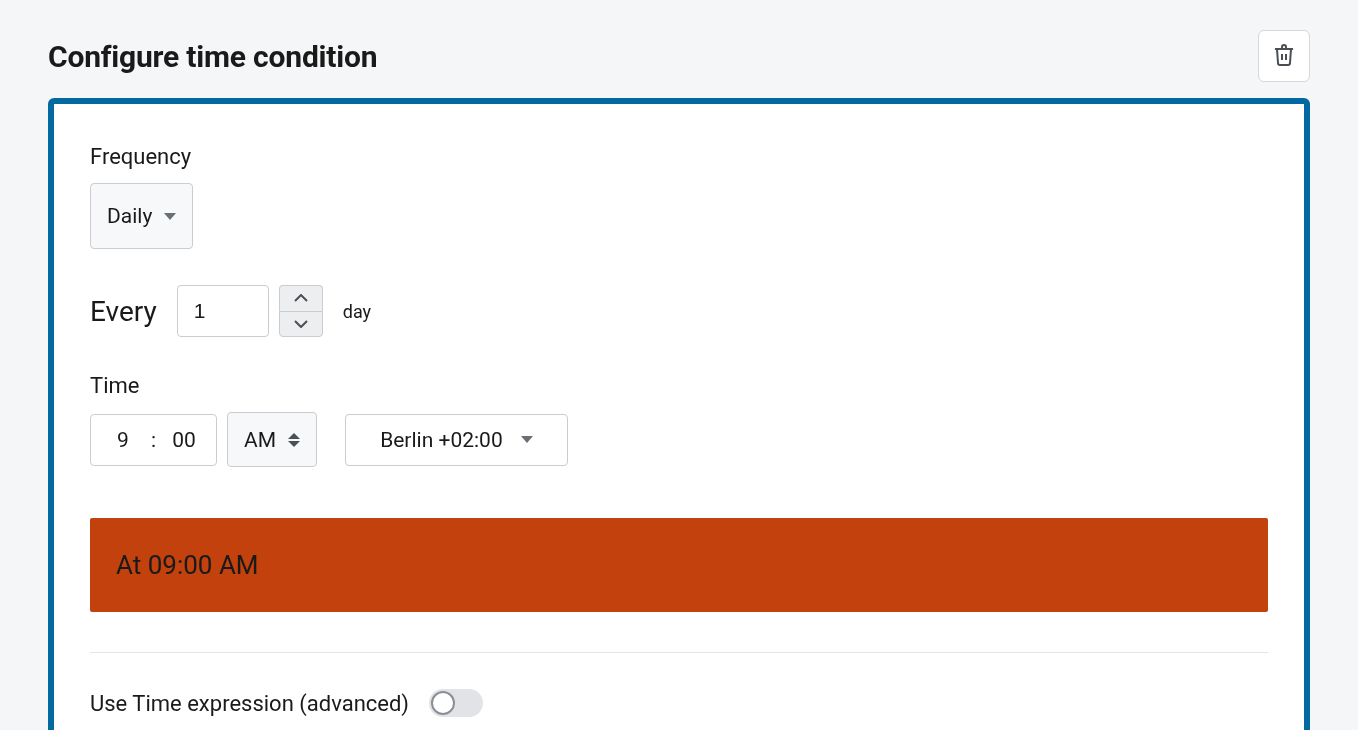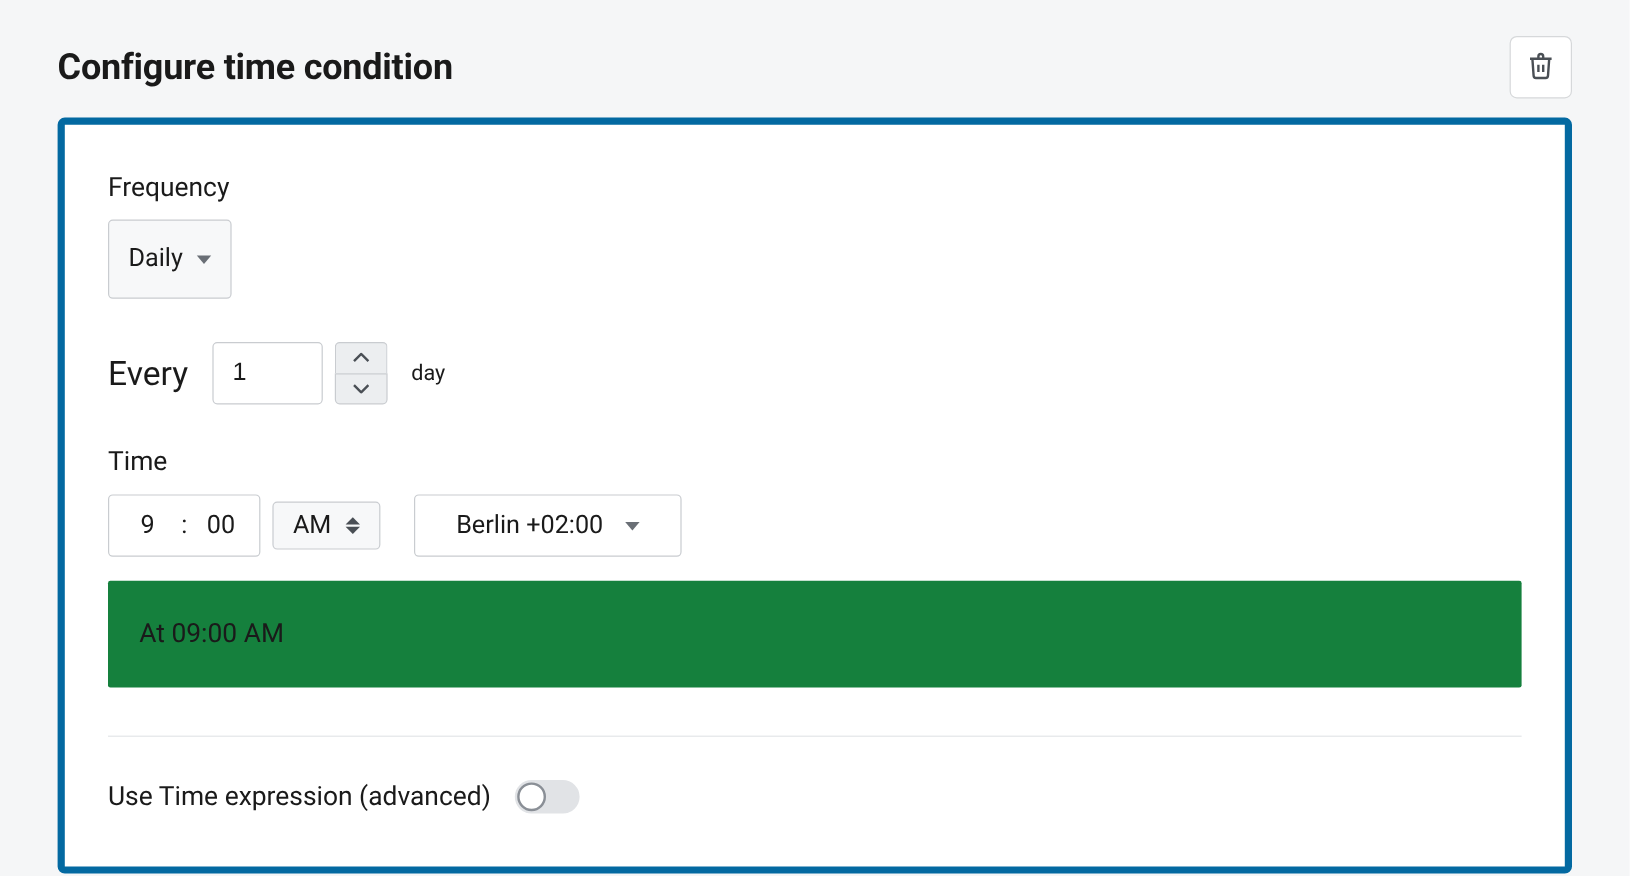--- a/index.html
+++ b/index.html
@@ -151,21 +151,21 @@
     width: 28px;
     border: none;
     outline: none;
     font-size: 21px;
     text-align: center;
     background: transparent;
     color: #1a1a1a;
     font-family: inherit;
   }
   .ampm-box {
-    height: 40px;
+    height: 55px;
     border: 1px solid #c9ccd0;
     border-radius: 4px;
     background: #f7f8f9;
     display: inline-flex;
     align-items: center;
     padding: 0 16px;
     gap: 12px;
     font-size: 21px;
     cursor: pointer;
   }
@@ -193,25 +193,25 @@
     background: #fff;
     display: inline-flex;
     align-items: center;
     padding: 0 34px;
     gap: 18px;
     font-size: 21px;
     cursor: pointer;
     margin-left: 18px;
   }
   .summary-box {
-    margin-top: 20px;
-    background: #15803d;
+    margin-top: 51px;
+    background: #c2410c;
     border-radius: 2px;
     padding: 32px 26px;
-    font-size: 22px;
+    font-size: 26px;
     color: #1a1a1a;
   }
   hr.divider {
     border: none;
     border-top: 1px solid #e3e5e8;
     margin: 40px 0 36px 0;
   }
   .toggle-row {
     display: flex;
     align-items: center;

